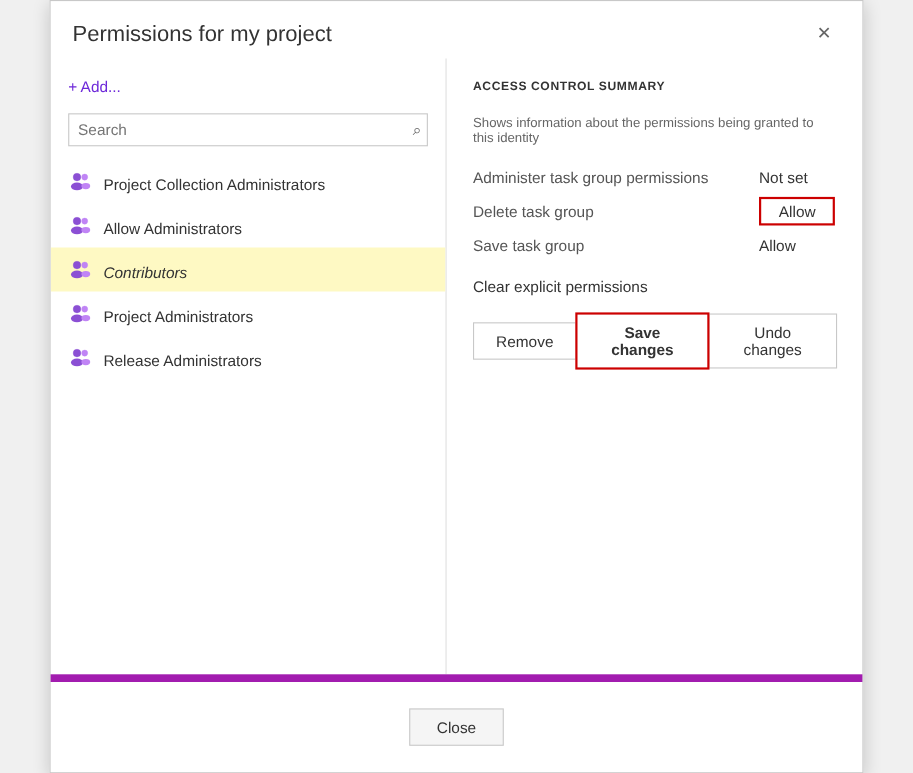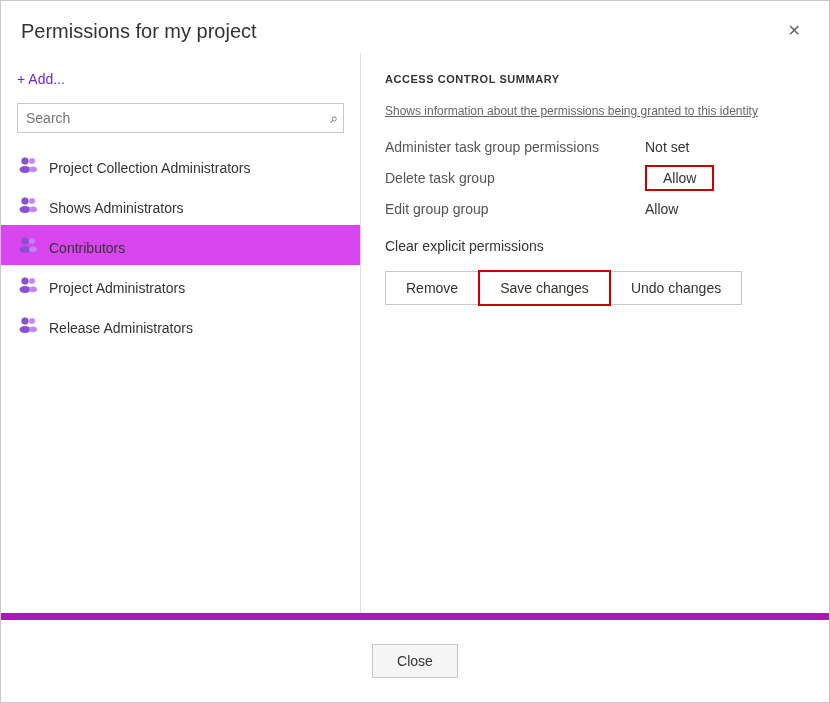--- a/index.html
+++ b/index.html
@@ -6,21 +6,21 @@
     body {
       font-family: "Segoe UI", sans-serif;
       font-size: 14px;
       background: #f0f0f0;
       display: flex;
       justify-content: center;
       align-items: center;
       min-height: 100vh;
     }
     .dialog {
-      width: 830px;
+      width: 740px;
       height: 703px;
       background: #fff;
       border: 1px solid #c8c8c8;
       box-shadow: 0 4px 16px rgba(0,0,0,0.2);
       display: flex;
       flex-direction: column;
       position: relative;
     }
     .dialog-header {
       display: flex;
@@ -96,21 +96,21 @@
       overflow-y: auto;
     }
     .identity-item {
       display: flex;
       align-items: flex-end;
       gap: 10px;
       padding: 9px 16px;
       cursor: pointer;
       color: #333;
     }
-    .identity-item.selected { background: #d946ef; }
+    .identity-item.selected { background: #fef9c3; font-style: italic; }
     .identity-icon {
       width: 22px;
       height: 22px;
       flex-shrink: 0;
     }
     .identity-label {
       font-size: 14px;
     }
     .right-panel {
       flex: 1;
@@ -123,21 +123,20 @@
       font-size: 11px;
       font-weight: 700;
       letter-spacing: 0.05em;
       color: #333;
       margin-bottom: 19px;
     }
     .section-subtitle {
       font-size: 12px;
       color: #666;
       margin-bottom: 16px;
-      text-decoration: underline;
     }
     .permission-table {
       width: 100%;
       border-collapse: collapse;
       margin-bottom: 16px;
     }
     .permission-table tr td {
       padding: 5px 0;
       font-size: 14px;
       color: #333;
@@ -170,21 +169,21 @@
       padding: 8px 20px;
       font-size: 14px;
       cursor: pointer;
       border: 1px solid #c8c8c8;
       background: #fff;
       color: #333;
       margin-right: -1px;
     }
     .btn.active-border {
       border: 2px solid #cc0000;
-      font-weight: 400;
+      font-weight: 700;
       color: #333;
       z-index: 1;
       position: relative;
     }
     .dialog-footer {
       display: flex;
       justify-content: center;
       padding: 24px 20px;
       border-top: 7px solid #a21caf;
     }
@@ -232,21 +231,21 @@
   </svg></span>
             <span class="identity-label">Project Collection Administrators</span>
           </div>
           <div class="identity-item">
             <span class="identity-icon group-icon"><svg viewBox="0 0 22 22" fill="none" xmlns="http://www.w3.org/2000/svg">
     <circle cx="8" cy="7" r="3.5" fill="#8b4fd4" stroke="#8b4fd4" stroke-width="0.3"></circle>
     <ellipse cx="8" cy="15.5" rx="5.5" ry="3.5" fill="#8b4fd4"></ellipse>
     <circle cx="15" cy="7" r="2.8" fill="#c084f5" stroke="#c084f5" stroke-width="0.3"></circle>
     <ellipse cx="16" cy="15.2" rx="4" ry="2.8" fill="#c084f5"></ellipse>
   </svg></span>
-            <span class="identity-label">Shows Administrators</span>
+            <span class="identity-label">Allow Administrators</span>
           </div>
           <div class="identity-item selected">
             <span class="identity-icon group-icon"><svg viewBox="0 0 22 22" fill="none" xmlns="http://www.w3.org/2000/svg">
     <circle cx="8" cy="7" r="3.5" fill="#8b4fd4" stroke="#8b4fd4" stroke-width="0.3"></circle>
     <ellipse cx="8" cy="15.5" rx="5.5" ry="3.5" fill="#8b4fd4"></ellipse>
     <circle cx="15" cy="7" r="2.8" fill="#c084f5" stroke="#c084f5" stroke-width="0.3"></circle>
     <ellipse cx="16" cy="15.2" rx="4" ry="2.8" fill="#c084f5"></ellipse>
   </svg></span>
             <span class="identity-label">Contributors</span>
           </div>
@@ -279,21 +278,21 @@
         <tbody id="permissions-tbody">
             <tr>
               <td>Administer task group permissions</td>
               <td><span class="permission-value">Not set</span></td>
             </tr>
             <tr>
               <td>Delete task group</td>
               <td><span class="permission-value allow-selected">Allow</span></td>
             </tr>
             <tr>
-              <td>Edit group group</td>
+              <td>Save task group</td>
               <td><span class="permission-value">Allow</span></td>
             </tr>
           </tbody>
       </table>
 
       <div class="clear-permissions">Clear explicit permissions</div>
 
       <div class="action-buttons">
         <button class="btn">Remove</button>
         <button class="btn active-border">Save changes</button>

